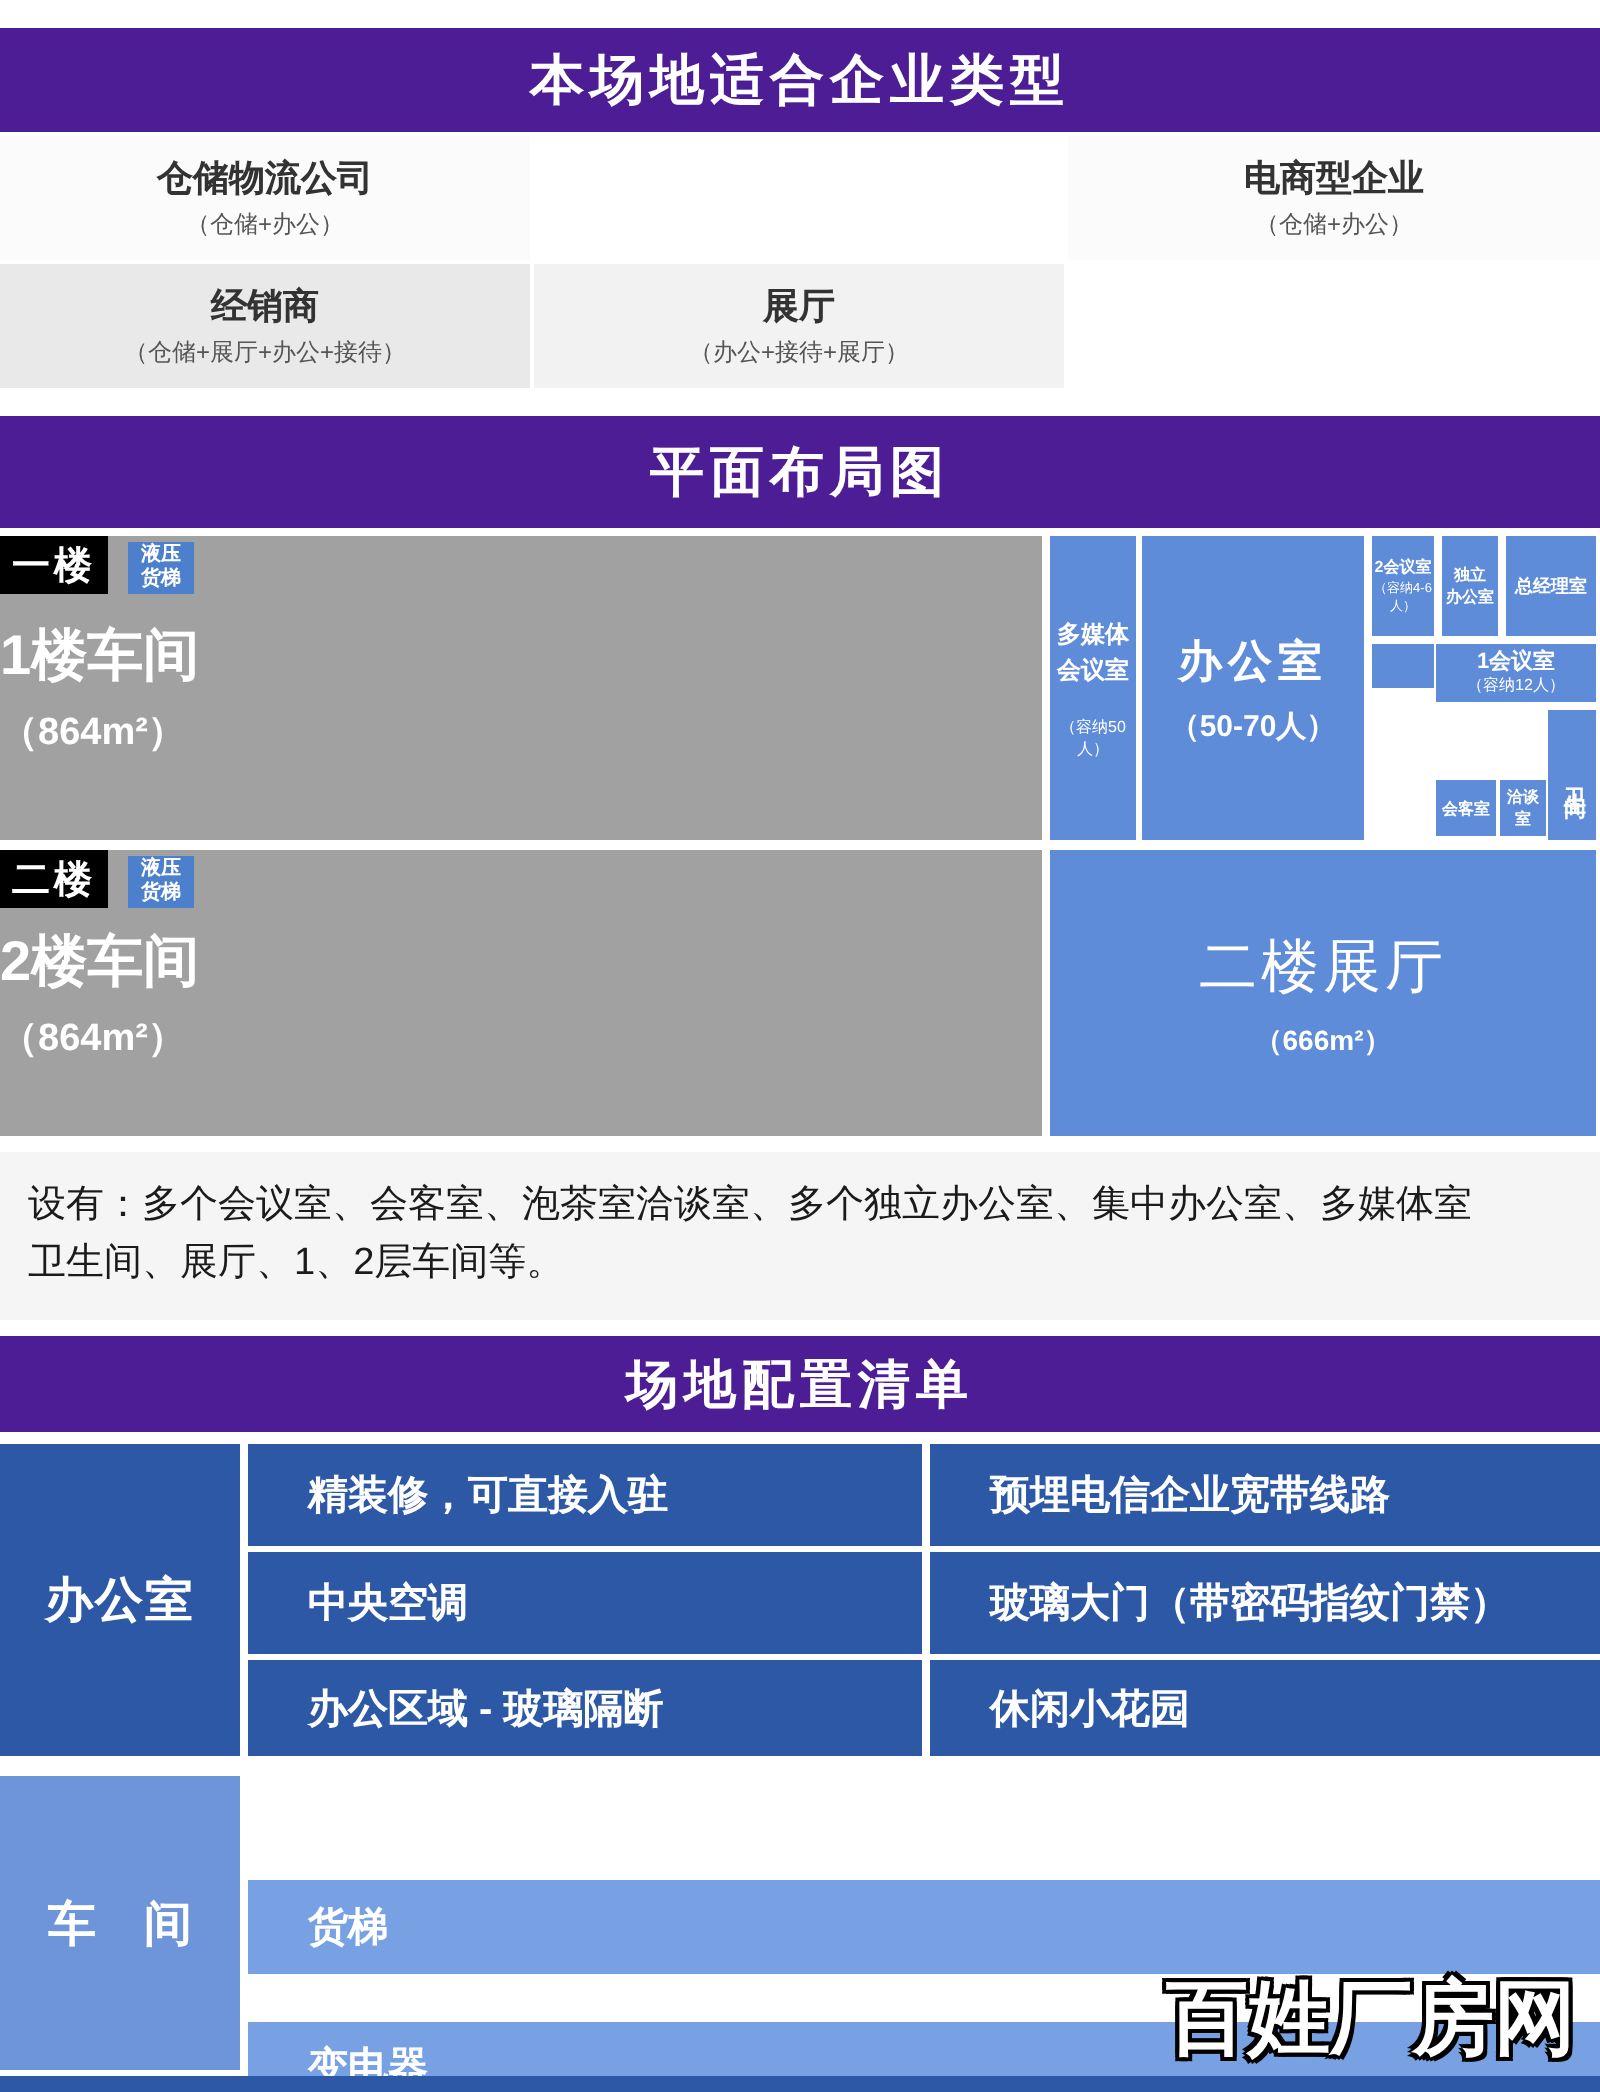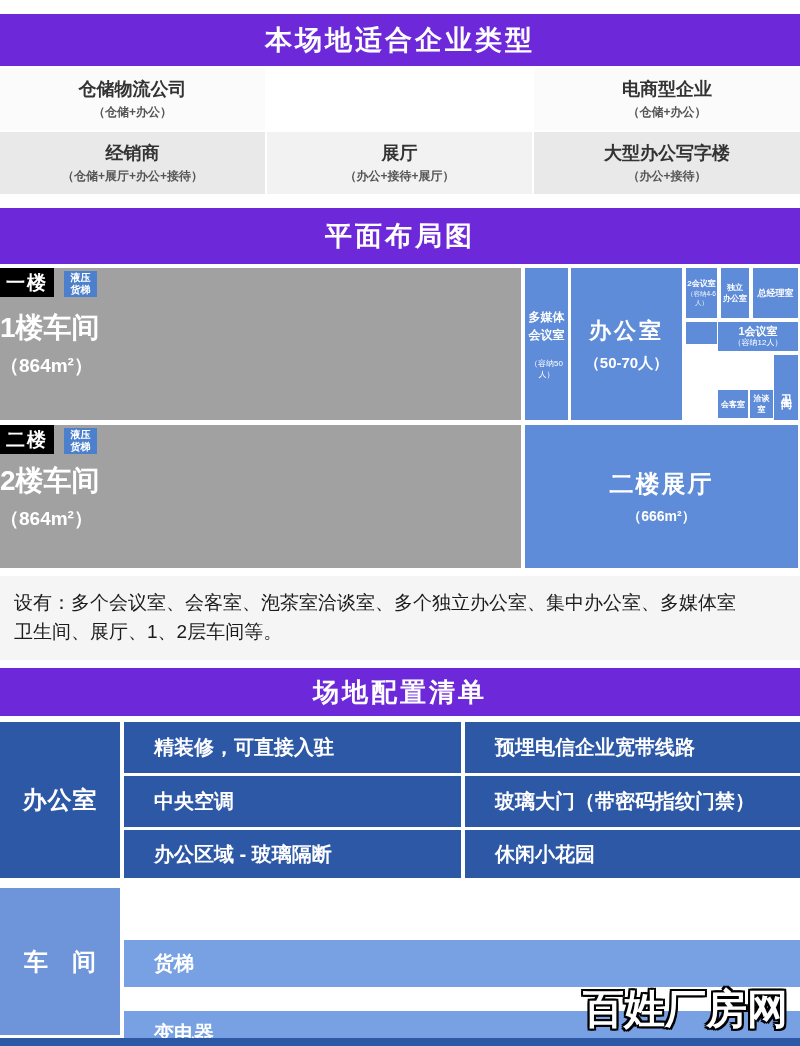--- a/index.html
+++ b/index.html
@@ -1,27 +1,27 @@
 <!DOCTYPE html>
 <html><head>
 <meta charset="utf-8">
 <style>
   html,body{margin:0;padding:0;background:#ffffff;}
   .page{position:relative;width:800px;height:1046px;background:#ffffff;overflow:hidden;
         font-family:"Liberation Sans", sans-serif;}
-  .band{position:absolute;left:0;width:800px;background:#6d28d9;color:#fff;
+  .band{position:absolute;left:0;width:800px;background:#4c1d95;color:#fff;
         display:flex;align-items:center;justify-content:center;
         font-size:27px;font-weight:bold;letter-spacing:3px;}
   .band1{top:14px;height:52px;}
   .band2{top:208px;height:56px;}
   .band3{top:668px;height:48px;font-size:26px;}
   
   .cell{position:absolute;display:flex;flex-direction:column;align-items:center;justify-content:center;gap:3px;}
   .cell-title{font-size:18px;font-weight:bold;color:#333;}
-  .cell-sub{font-size:12px;color:#555;font-weight:bold;}
+  .cell-sub{font-size:12px;color:#555;}
   .bg-light{background:#fbfbfb;}
   .bg-gray{background:#e9e9e9;}
   .bg-lighter{background:#f2f2f2;}
   
   .gray-area{position:absolute;background:#a1a1a1;color:#fff;display:flex;flex-direction:column;
              justify-content:center;gap:6px;}
   .gray-title{font-size:28px;font-weight:bold;}
   .gray-sub{font-size:19px;font-weight:bold;}
   .floor-label{position:absolute;background:#000;color:#fff;display:flex;align-items:center;justify-content:center;
                font-size:19px;font-weight:bold;letter-spacing:2px;}
@@ -33,21 +33,21 @@
   .mm-cap{font-size:8px;margin-top:14px;}
   .office-name{font-size:22px;font-weight:bold;letter-spacing:3px;}
   .office-cap{font-size:15px;font-weight:bold;margin-top:8px;}
   .rsm-name{font-size:8px;font-weight:bold;line-height:1.4;}
   .rsm-cap{font-size:6.5px;}
   .gm-name{font-size:9px;font-weight:bold;}
   .m1-name{font-size:11px;font-weight:bold;line-height:1.1;}
   .m1-cap{font-size:8px;}
   .wc{writing-mode:vertical-lr;text-orientation:upright;font-size:11px;font-weight:bold;letter-spacing:2px;}
   .tiny{font-size:8px;font-weight:bold;}
-  .exh-name{font-size:24px;font-weight:bold;letter-spacing:2px;}
+  .exh-name{font-size:29px;font-weight:normal;letter-spacing:2px;}
   .exh-cap{font-size:14px;font-weight:bold;margin-top:8px;}
   
   .desc{position:absolute;left:0;top:576px;width:800px;height:84px;background:#f5f5f5;
         box-sizing:border-box;padding:12px 14px;color:#1b1b1b;font-size:19px;line-height:1.55;}
   
   .tcell{position:absolute;color:#fff;font-weight:bold;display:flex;align-items:center;}
   .tlabel{background:#2d58a6;justify-content:center;font-size:24px;letter-spacing:1px;}
   .trow-dark{background:#2d58a6;font-size:20px;padding-left:30px;box-sizing:border-box;}
   .tlabel2{background:#6e95d9;justify-content:center;font-size:24px;}
   .trow-light{background:#77a1e2;font-size:20px;padding-left:30px;box-sizing:border-box;}
@@ -75,24 +75,20 @@
     <div class="cell-sub">（仓储+办公）</div>
   </div>
   <div class="cell bg-gray" style="left:0;top:132px;width:265px;height:62px;">
     <div class="cell-title">经销商</div>
     <div class="cell-sub">（仓储+展厅+办公+接待）</div>
   </div>
   <div class="cell bg-lighter" style="left:267px;top:132px;width:265px;height:62px;">
     <div class="cell-title">展厅</div>
     <div class="cell-sub">（办公+接待+展厅）</div>
   </div>
-  <div class="cell bg-gray" style="left:534px;top:132px;width:266px;height:62px;">
-    <div class="cell-title">大型办公写字楼</div>
-    <div class="cell-sub">（办公+接待）</div>
-  </div>
 
   <div class="band band2">
     <span>平面布局图</span>
   </div>
 
   <div class="gray-area" style="left:0;top:268px;width:521px;height:152px;">
     <div class="gray-title">1楼车间</div>
     <div class="gray-sub">（864m²）</div>
   </div>
   <div class="floor-label" style="left:0;top:268px;width:54px;height:29px;">

